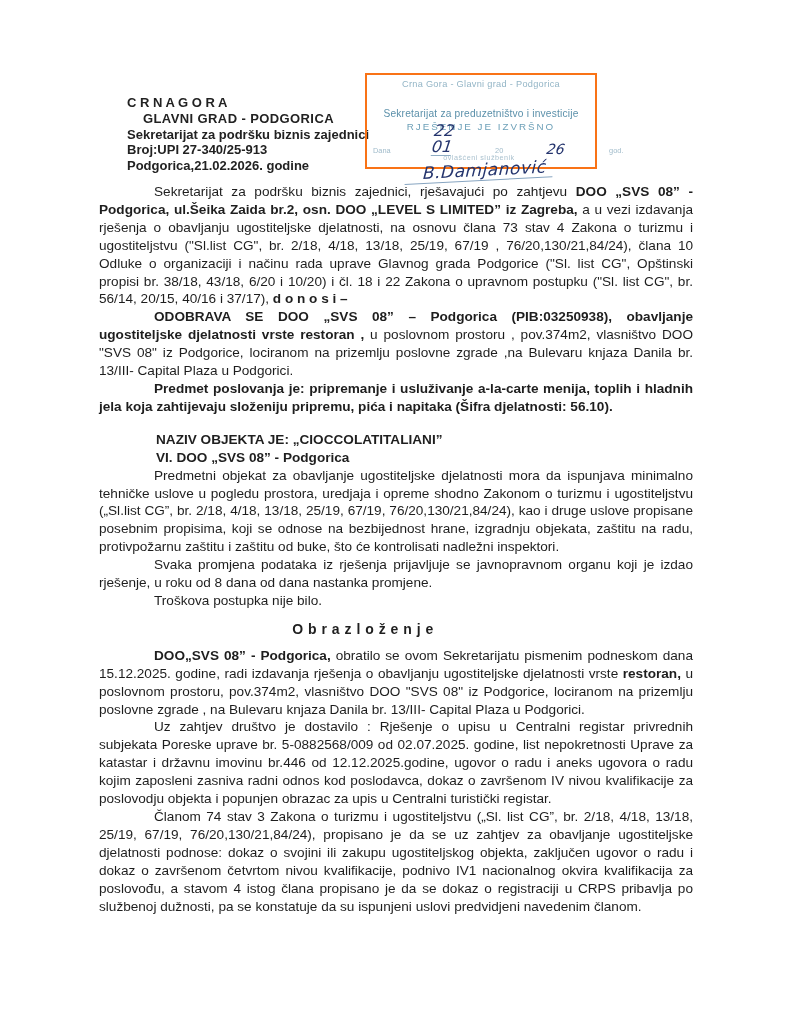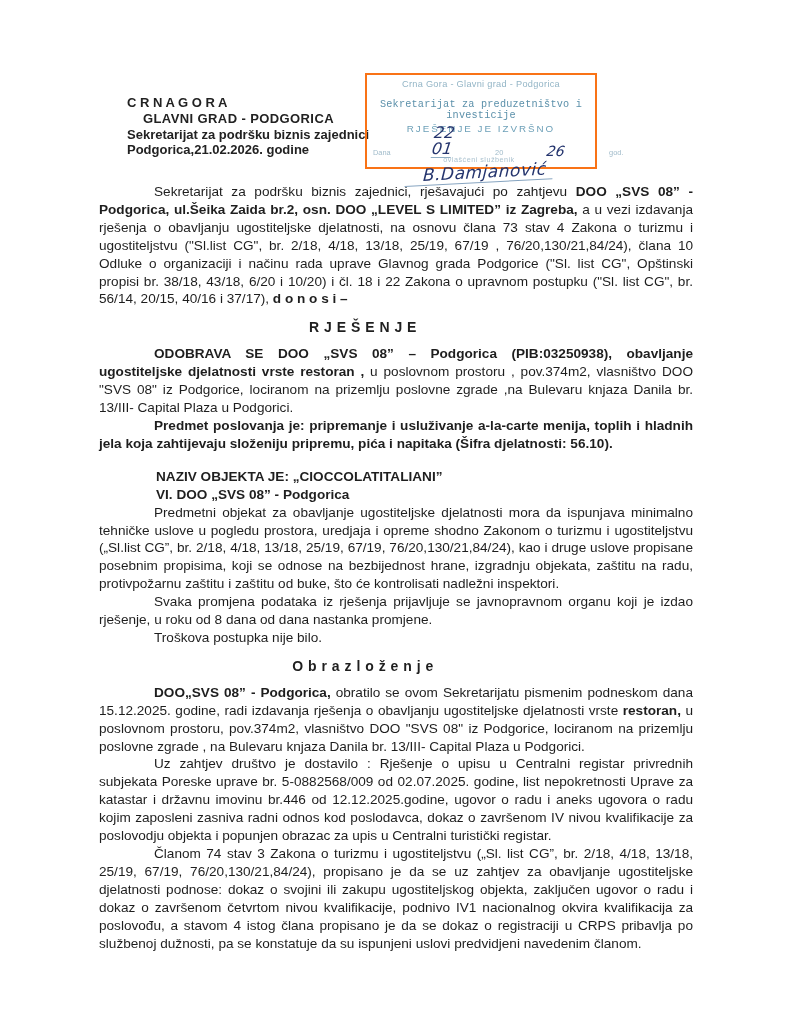--- a/index.html
+++ b/index.html
@@ -23,21 +23,21 @@
   
   .stamp {
     position:absolute; left:365px; top:73px;
     width:228px; height:88px;
     border:2px solid #f97316;
     text-align:center;
     padding-top:4px;
     box-sizing:content-box;
   }
   .stamp .s1 { font-size:9.2px; color:#93b5c6; letter-spacing:0.3px; }
-  .stamp .s2 { font-size:10.2px; color:#5b90aa; letter-spacing:0.2px; margin-top:10px;font-family:Liberation Mono, monospace; }
+  .stamp .s2 { font-size:10.2px; color:#5b90aa; letter-spacing:0.2px; margin-top:19px; }
   .stamp .s3 { font-size:9.8px; color:#6da0b8; letter-spacing:2px; margin-top:2px; }
   .stamp-date {
     display:flex; align-items:flex-end;
     padding:0 6px; margin-top:2px; height:22px;gap:42px;
   }
   .stamp-date .faded { font-size:7.4px; color:#a0bbca; line-height:10px; }
   .hand { font-style:italic; color:#25356e; font-family:"DejaVu Sans", sans-serif; }
   .hand-date {
     font-size:16px; line-height:16px; width:96px; text-align:center;
     border-bottom:1px solid #8fadc4; transform:skewX(-8deg);
@@ -76,20 +76,21 @@
 </style>
 </head>
 <body>
 
 <div class="page">
 
   <div class="letterhead">
     <div>C R N A   G O R A</div>
     <div class="city">GLAVNI GRAD - PODGORICA</div>
     <div>Sekretarijat za podršku biznis zajednici</div>
+    <div>Broj:UPI 27-340/25-913</div>
     <div>Podgorica,21.02.2026. godine</div>
   </div>
 
   <div class="stamp">
     <div class="s1">Crna Gora - Glavni grad - Podgorica</div>
     <div class="s2">Sekretarijat za preduzetništvo i investicije</div>
     <div class="s3">RJEŠENJE JE IZVRŠNO</div>
     <div class="stamp-date">
       <span class="faded">Dana</span>
       <span class="hand hand-date">22 01</span>
@@ -100,21 +101,20 @@
     <div class="stamp-sign">
       <div class="official">ovlašćeni službenik</div>
       <span class="hand signature">B.Damjanović</span>
     </div>
   </div>
 
   <div class="content">
 
     <p class="indent"><span>Sekretarijat za podršku biznis zajednici, rješavajući po zahtjevu </span><b>DOO „SVS 08” - Podgorica, ul.Šeika Zaida br.2, osn. DOO „LEVEL S LIMITED” iz Zagreba,</b><span> a u vezi izdavanja rješenja o obavljanju ugostiteljske djelatnosti, na osnovu člana 73 stav 4 Zakona o turizmu i ugostiteljstvu ("Sl.list CG", br. 2/18, 4/18, 13/18, 25/19, 67/19 , 76/20,130/21,84/24), člana 10 Odluke o organizaciji i načinu rada uprave Glavnog grada Podgorice ("Sl. list CG", Opštinski propisi br. 38/18, 43/18, 6/20 i 10/20) i čl. 18 i 22 Zakona o upravnom postupku ("Sl. list CG", br. 56/14, 20/15, 40/16 i 37/17), </span><b>d o n o s i –</b></p>
 
-    <div class="h-doc">R J E Š E N J E</div>
 
     <p class="indent"><b>ODOBRAVA SE DOO „SVS 08” – Podgorica (PIB:03250938), obavljanje ugostiteljske djelatnosti vrste restoran ,</b><span> u poslovnom prostoru , pov.374m2, vlasništvo DOO "SVS 08" iz Podgorice, lociranom na prizemlju poslovne zgrade ,na Bulevaru knjaza Danila br. 13/III- Capital Plaza u Podgorici.</span></p>
 
     <p class="indent p-predmet">Predmet poslovanja je: pripremanje i usluživanje a-la-carte menija, toplih i hladnih jela koja zahtijevaju složeniju pripremu, pića i napitaka (Šifra djelatnosti: 56.10).</p>
 
     <div class="naziv">
       <div>NAZIV OBJEKTA JE: „CIOCCOLATITALIANI”</div>
       <div>VI. DOO „SVS 08” - Podgorica</div>
     </div>
 

